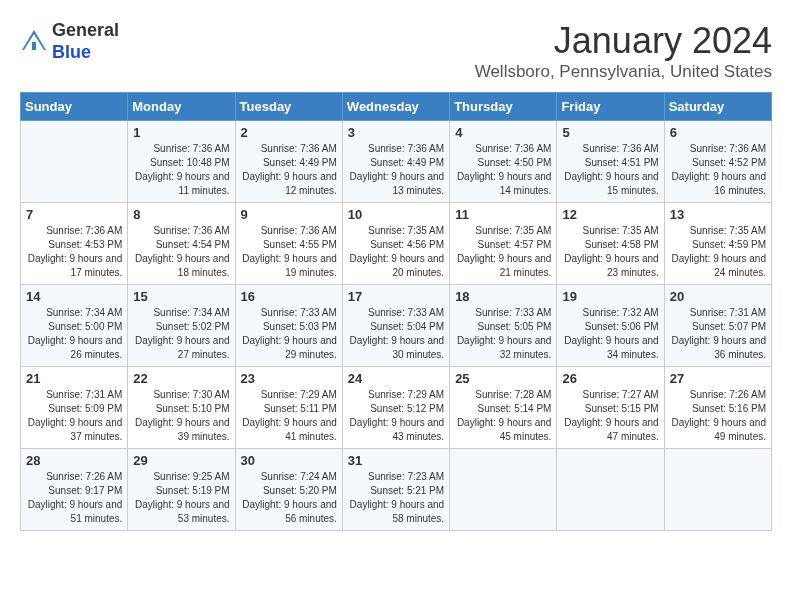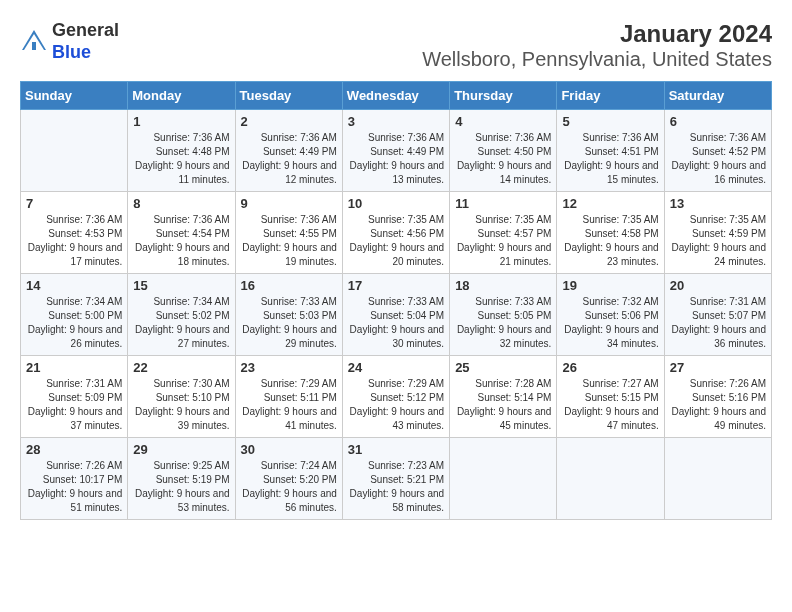--- a/index.html
+++ b/index.html
@@ -29,26 +29,26 @@
     .logo-text .blue { color: #1d4ed8; }
     .logo-icon {
       width: 28px;
       height: 28px;
       margin-right: 4px;
     }
     .title-block {
       text-align: right;
     }
     .month-title {
-      font-size: 24px;
-      font-weight: bold;
+      font-size: 36px;
+      font-weight: normal;
       color: #333;
     }
     .location {
-      font-size: 20px;
+      font-size: 17px;
       color: #555;
     }
     table {
       width: 100%;
       border-collapse: collapse;
     }
     thead tr th {
       background-color: #3a7fc1;
       color: #fff;
       font-size: 13px;
@@ -119,21 +119,21 @@
         <th>Saturday</th>
       </tr>
   </thead>
   <tbody id="calendar-body">
   <tr>
         <td class="empty-cell"></td>
         <td>
           <span class="day-num">1</span>
         <div class="day-info">
           <span>Sunrise: 7:36 AM</span><br>
-          <span>Sunset: 4:48 PM</span><br>
+          <span>Sunset: 10:48 PM</span><br>
           <span>Daylight: 9 hours and 11 minutes.</span>
         </div>
         </td>
         <td>
           <span class="day-num">2</span>
         <div class="day-info">
           <span>Sunrise: 7:36 AM</span><br>
           <span>Sunset: 4:49 PM</span><br>
           <span>Daylight: 9 hours and 12 minutes.</span>
         </div>
@@ -343,21 +343,21 @@
           <span>Sunset: 5:16 PM</span><br>
           <span>Daylight: 9 hours and 49 minutes.</span>
         </div>
         </td>
       </tr>
       <tr>
         <td>
           <span class="day-num">28</span>
         <div class="day-info">
           <span>Sunrise: 7:26 AM</span><br>
-          <span>Sunset: 10:17 PM</span><br>
+          <span>Sunset: 9:17 PM</span><br>
           <span>Daylight: 9 hours and 51 minutes.</span>
         </div>
         </td>
         <td>
           <span class="day-num">29</span>
         <div class="day-info">
           <span>Sunrise: 9:25 AM</span><br>
           <span>Sunset: 5:19 PM</span><br>
           <span>Daylight: 9 hours and 53 minutes.</span>
         </div>

